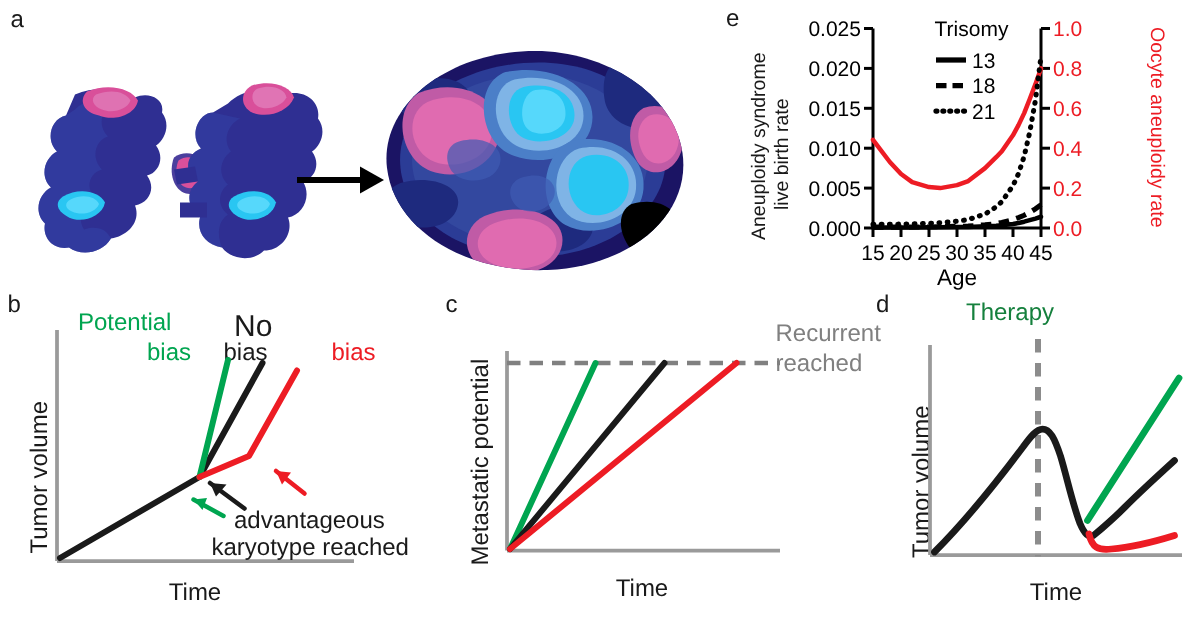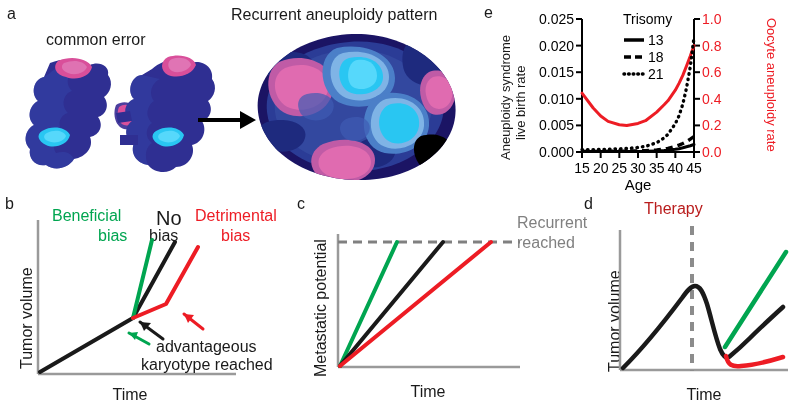--- a/index.html
+++ b/index.html
@@ -21,23 +21,21 @@
   svg{display:block;overflow:visible;}
   text{font-family:"Liberation Sans","DejaVu Sans",sans-serif;}
 </style>
 </head>
 <body>
 
 <div class="panel" style="left:0;top:0;width:480px;height:192px;">
 
   <div class="plabel" style="left:7px;top:6px;">a</div>
 
-  <div class="ttl" style="left:46px;top:32px;">common error</div>
-
-  <div class="ttl" style="left:231px;top:7px;">Recurrent aneuploidy pattern</div>
+
 
   <svg width="200" height="125" style="position:absolute;left:20px;top:55px;">
     <g>
 
       <path d="M30,8 C44,2 62,4 70,10 C78,6 90,10 88,20 C94,28 90,38 84,42
                C90,50 86,60 78,62 C84,70 80,80 70,82 C74,92 66,102 54,104
                C48,114 34,116 26,110 C16,112 8,104 10,94 C2,86 6,74 14,70
                C6,62 10,50 18,46 C10,38 14,24 24,22 Z" fill="#2f2f92"></path>
       <path d="M24,22 C14,24 10,38 18,46 C10,50 6,62 14,70 C6,74 2,86 10,94
                C8,104 16,112 26,110 C34,116 48,114 54,104 C50,96 42,96 36,98
@@ -251,27 +249,26 @@
       <line x1="104" y1="74" x2="124" y2="74" stroke="#000" stroke-width="3.5" stroke-dasharray="0.6 4" stroke-linecap="round"></line>
       <text x="128" y="79" font-size="14" fill="#000">21</text>
     </g>
   </svg>
 </div>
 
 <div class="panel" style="left:0;top:192px;width:296px;height:219px;">
 
   <div class="plabel" style="left:5px;top:4px;">b</div>
 
-  <div style="position:absolute;left:52px;top:15px;font-size:16px;color:#00a550;">Beneficial</div>
+  <div style="position:absolute;left:52px;top:15px;font-size:16px;color:#00a550;">Potential</div>
   <div style="position:absolute;left:98px;top:35px;font-size:16px;color:#00a550;">bias</div>
 
   <div style="position:absolute;left:156px;top:15px;font-size:20px;color:#1a1a1a;">No</div>
   <div style="position:absolute;left:149px;top:35px;font-size:16px;color:#1a1a1a;">bias</div>
 
-  <div style="position:absolute;left:195px;top:15px;font-size:16px;color:#ed1c24;">Detrimental</div>
   <div style="position:absolute;left:221px;top:35px;font-size:16px;color:#ed1c24;">bias</div>
 
   <div class="vlab" style="left:18px;top:177px;transform:rotate(-90deg);font-size:16px;">Tumor volume</div>
 
   <svg width="260" height="190" style="position:absolute;left:30px;top:24px;">
 
     <line x1="8" y1="4" x2="8" y2="158" stroke="#9a9a9a" stroke-width="2.5"></line>
     <line x1="8" y1="158" x2="206" y2="158" stroke="#9a9a9a" stroke-width="2.5"></line>
 
     <path fill="none" stroke="#1a1a1a" stroke-width="4" stroke-linecap="round" stroke-linejoin="round" d="M10,156 L103,102 L145,26"></path>
@@ -320,21 +317,21 @@
     <path fill="none" stroke="#ed1c24" stroke-width="4" stroke-linecap="round" d="M16,154 L167,30"></path>
 
     <text x="104" y="185" font-size="16" fill="#1a1a1a" text-anchor="middle">Time</text>
   </svg>
 </div>
 
 <div class="panel" style="left:582px;top:192px;width:210px;height:219px;">
 
   <div class="plabel" style="left:2px;top:4px;">d</div>
 
-  <div style="position:absolute;left:62px;top:8px;font-size:16px;color:#b91c1c;">Therapy</div>
+  <div style="position:absolute;left:62px;top:8px;font-size:16px;color:#15803d;">Therapy</div>
 
   <div class="vlab" style="left:24px;top:180px;transform:rotate(-90deg);font-size:16px;">Tumor volume</div>
 
   <svg width="190" height="195" style="position:absolute;left:20px;top:24px;">
     <line x1="18" y1="14" x2="18" y2="154" stroke="#9a9a9a" stroke-width="2.5"></line>
     <line x1="18" y1="154" x2="186" y2="154" stroke="#9a9a9a" stroke-width="2.5"></line>
 
     <line x1="90" y1="10" x2="90" y2="155" stroke="#8c8c8c" stroke-width="4" stroke-dasharray="9 7"></line>
 
     <path fill="none" stroke="#1a1a1a" stroke-width="4.5" stroke-linecap="round" stroke-linejoin="round" d="M21,152 C40,133 62,106 80,82 C85,75 89,70 93,70

